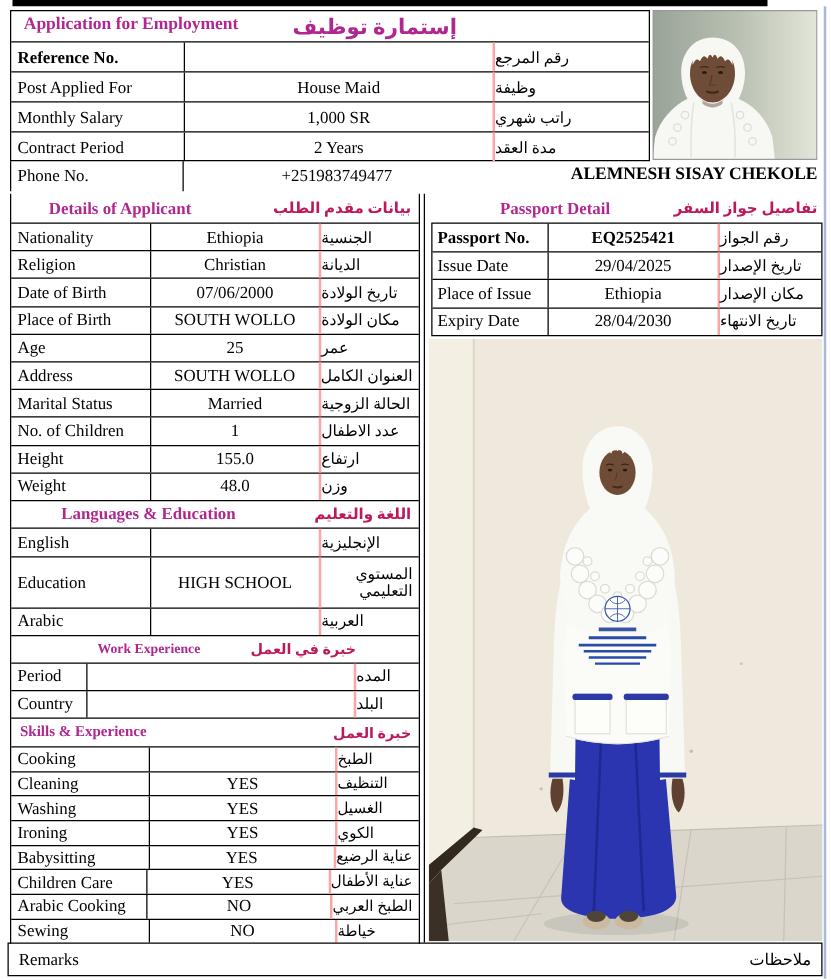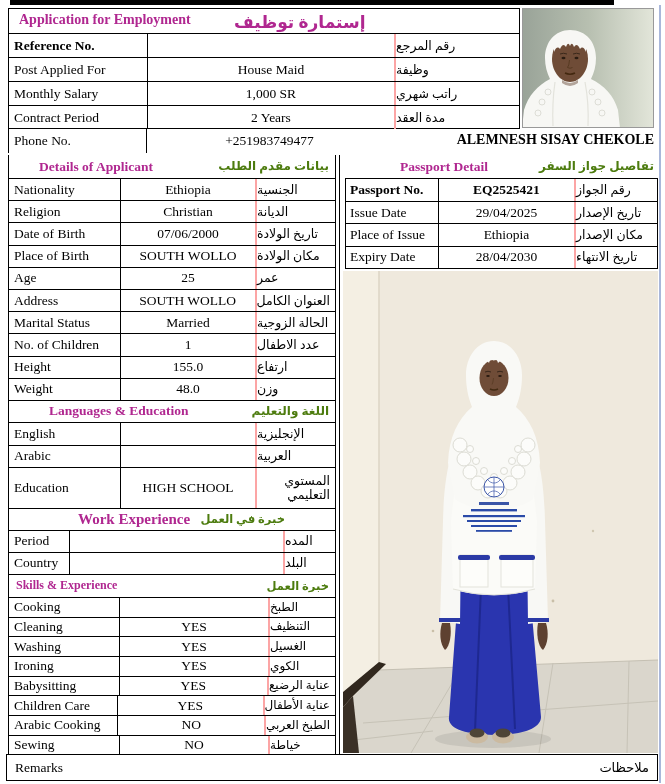--- a/index.html
+++ b/index.html
@@ -32,36 +32,36 @@
   #applicant-name{left:380px;top:132px;width:276px;text-align:right;font-weight:bold;font-size:14px;padding-right:2px;}
   
   #portrait{left:522px;top:8px;width:132px;height:120px;}
   #big-photo{left:343px;top:271px;width:315px;height:482px;}
   
   #divider{left:339px;top:155px;width:1px;height:599px;background:#000;}
   
   #left-col{left:8px;top:155px;width:328px;height:600px;border-left:1px solid #000;border-right:1px solid #000;}
   .sec{display:flex;align-items:center;justify-content:space-between;font-weight:bold;}
   .sec .en{color:#B02790;font-size:13.5px;}
-  .sec .ar{color:#4d7c0f;font-size:12px;}
+  .sec .ar{color:#be185d;font-size:12px;}
   .sec-details{height:23px;}
   .sec-details .en{margin-left:30px;}
   .sec-details .ar{margin-right:6px;}
   .dt .r{height:22.2px;}
   .dt .c1,.lt .c1{width:111px;}
   .dt .c2,.lt .c2{width:135px;}
   .sec-lang{height:22px;border-top:1px solid #000;}
   .sec-lang .en{margin-left:40px;}
   .sec-lang .ar{margin-right:6px;}
   .lt .r1{height:23px;}
   .lt .r2{height:22px;}
   .lt .r3{height:41px;}
   .lt .wrap{white-space:normal;line-height:1.15;text-align:right;}
   .sec-work{height:22px;border-top:1px solid #000;}
-  .sec-work .en{margin-left:69px;font-size:15px;}
+  .sec-work .en{margin-left:69px;font-size:11px;}
   .sec-work .ar{margin-right:50px;font-size:11.5px;}
   .wt .r{height:22px;}
   .wt .c1{width:60px;}
   .wt .c2{width:214px;}
   .sec-skills{height:23px;border-top:1px solid #000;}
   .sec-skills .en{margin-left:7px;font-size:12px;}
   .sec-skills .ar{margin-right:6px;font-size:11.5px;}
   .st .r{height:19.7px;}
   .st .c1{width:110px;}
   .st .c2{width:149px;}
@@ -214,29 +214,29 @@
     <div class="sec sec-lang">
       <span class="en">Languages &amp; Education</span>
       <span class="ar" dir="rtl">اللغة والتعليم</span>
     </div>
     <div class="lt">
       <div class="r r1">
           <div class="c1">English</div>
           <div class="c2"></div>
           <div class="c3" dir="rtl">الإنجليزية</div>
         </div>
+      <div class="r r3">
+          <div class="c1">Education</div>
+          <div class="c2">HIGH SCHOOL</div>
+          <div class="c3 wrap" dir="rtl">المستوي التعليمي</div>
+        </div>
       <div class="r r2">
           <div class="c1">Arabic</div>
           <div class="c2"></div>
           <div class="c3" dir="rtl">العربية</div>
-        </div>
-      <div class="r r3">
-          <div class="c1">Education</div>
-          <div class="c2">HIGH SCHOOL</div>
-          <div class="c3 wrap" dir="rtl">المستوي التعليمي</div>
         </div>
     </div>
     <div class="sec sec-work">
       <span class="en">Work Experience</span>
       <span class="ar" dir="rtl">خبرة في العمل</span>
     </div>
     <div class="wt">
       <div class="r">
           <div class="c1">Period</div>
           <div class="c2"></div>

